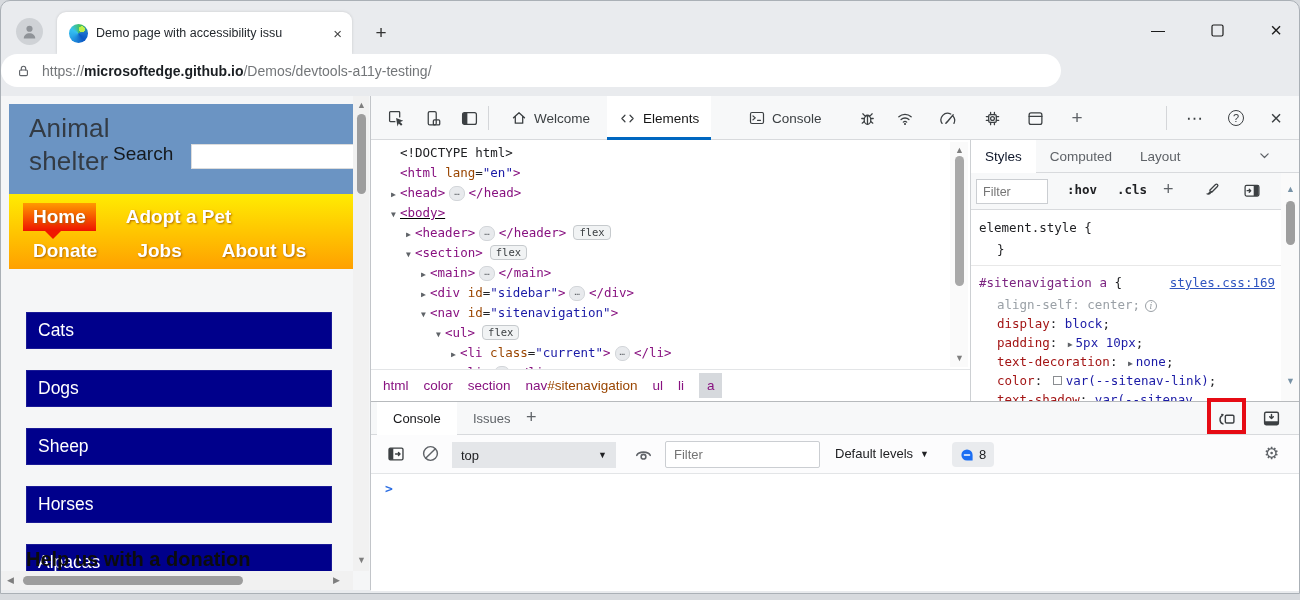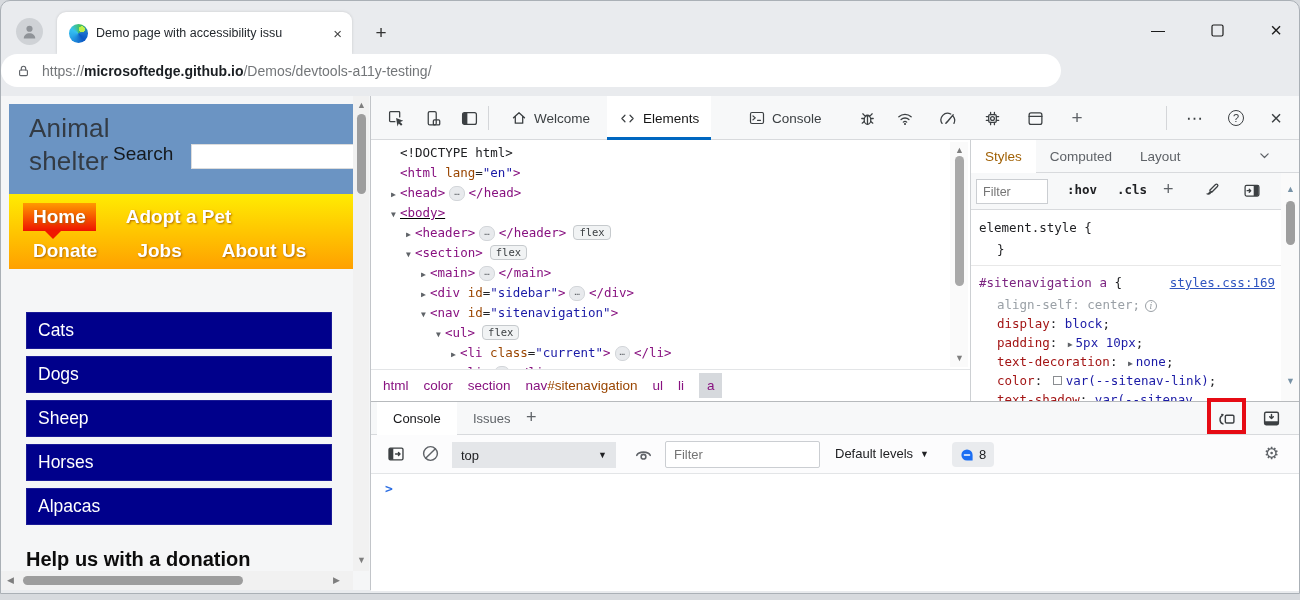--- a/index.html
+++ b/index.html
@@ -46,21 +46,21 @@
               background:linear-gradient(180deg,#ffec02,#ffa000);
               display:flex; flex-wrap:wrap; align-content:flex-start; column-gap:20px; row-gap:6px;
               padding:9px 20px 0 14px; }
   .nav-link { font-size:19px; font-weight:700; color:#fff; padding:3px 10px; position:relative;
               text-shadow:1px 1px 2px rgba(170,100,0,.9); white-space:nowrap; }
   .nav-link.active { background:linear-gradient(180deg,#ff9a00,#ef1400); }
   .nav-link.active::after { content:""; position:absolute; left:50%; bottom:-8px; margin-left:-14px;
               border:8px solid transparent; border-top-color:#ef1800; border-bottom:none; }
   .pet-list { position:absolute; left:25px; top:216px; width:306px; }
   .pet-btn { width:306px; height:37px; background:var(--navy); color:#fff; font-size:17.5px;
-             display:flex; align-items:center; padding-left:11px; margin-bottom:7px;
+             display:flex; align-items:center; padding-left:11px; margin-bottom:21px;
              border:1px solid #1a1a96; font-family:"Liberation Sans",sans-serif; }
   .donate-h { position:absolute; left:25px; top:452px; font-size:20px; font-weight:700; color:#0c0c0c; }
 
   .v-scroll { position:absolute; left:352px; top:0; width:16px; height:475px; background:#f1f1f1; }
   .h-scroll { position:absolute; left:0; top:475px; width:352px; height:19px; background:#f1f1f1; }
   .scroll-arrow { position:absolute; font-size:9px; color:#7e7e7e; line-height:1; }
   .v-thumb { position:absolute; left:4px; top:18px; width:9px; height:80px; background:#9d9d9d; border-radius:5px; }
   .h-thumb { position:absolute; left:22px; top:5px; width:220px; height:9px; background:#9d9d9d; border-radius:5px; }
 
   
@@ -92,21 +92,21 @@
                 display:flex; align-items:center; gap:15px; padding-left:12px; font-size:13.5px; background:#fff; }
   .crumb { color:var(--ctag); white-space:nowrap; }
   .crumb .cid { color:var(--cattr); }
   .crumb.selected { background:#d6d9dd; padding:5px 8px; }
 
   .styles-panel { position:absolute; left:599px; top:44px; width:332px; height:261px; border-left:1px solid #cdd0d3;
                   background:#fff; overflow:hidden; }
   .styles-tabs { position:absolute; left:0; top:0; width:332px; height:33px; background:#f7f8f9;
                  border-bottom:1px solid #d8dadd; display:flex; align-items:center; font-size:13.5px; color:#5f6368; }
   .stab { height:33px; display:flex; align-items:center; padding:0 14px; }
-  .stab.active { background:#fff; color:#a16207; }
+  .stab.active { background:#fff; color:#0f172a; }
   .styles-toolbar { position:absolute; left:0; top:33px; width:332px; height:37px; background:#f7f8f9;
                     border-bottom:1px solid #d8dadd; }
   .sfilter { position:absolute; left:5px; top:6px; width:72px; height:25px; border:1px solid #cbced2;
              background:#fff; font-size:12.5px; padding:0 6px; outline:none; }
   .pseudo-btn { position:absolute; top:9px; font-size:12.5px; font-weight:700; color:#202124;
                 font-family:"DejaVu Sans Mono",monospace; }
   .rules { position:absolute; left:0; top:70px; width:310px; height:191px; overflow:hidden;
            font-family:"DejaVu Sans Mono",monospace; font-size:12.5px; color:#202124; padding:8px 0 0 8px; }
   .rule-head { height:22px; line-height:19px; position:relative; padding-right:8px; }
   .sel { color:#7b2380; } .sel.plain { color:#202124; }

